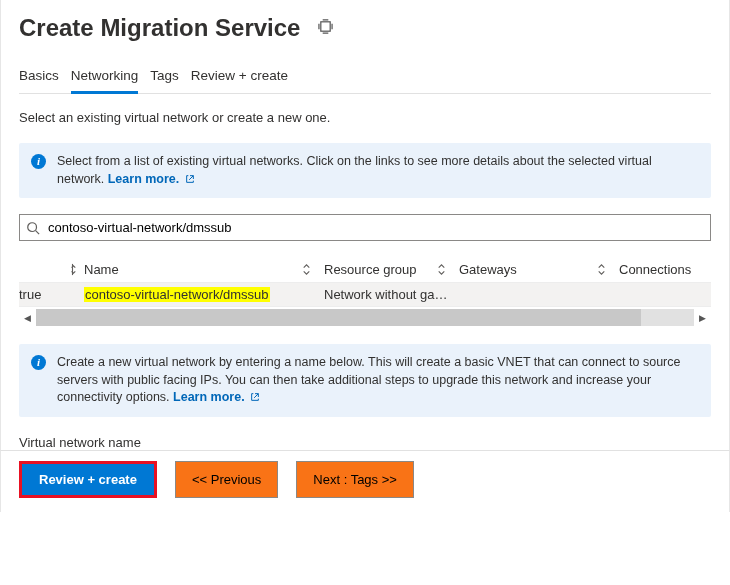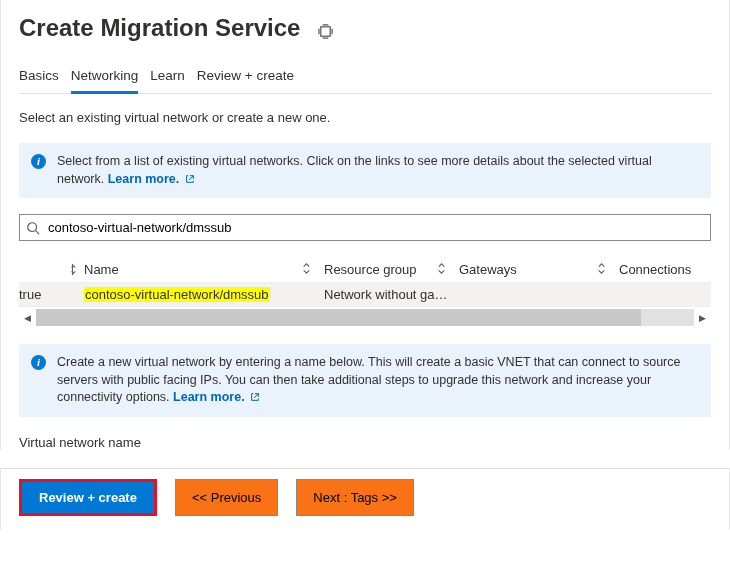--- a/index.html
+++ b/index.html
@@ -11,21 +11,21 @@
     background: #fff;
     width: 730px;
   }
   .page {
     padding: 14px 18px 0 18px;
     border-left: 1px solid #e6e6e6;
     border-right: 1px solid #e6e6e6;
   }
   .title-row {
     display: flex;
-    align-items: flex-end;
+    align-items: center;
     gap: 18px;
     margin-bottom: 26px;
   }
   .title {
     font-size: 24px;
     font-weight: 600;
     color: #323130;
   }
   .title-icon {
     width: 15px; height: 15px;
@@ -104,20 +104,21 @@
     align-items: center;
     border-bottom: 1px solid #ededed;
   }
   .grid-header {
     height: 34px;
     color: #323130;
     font-size: 13px;
   }
   .grid-header .hcell {
     display: flex;
+    align-items: center;
     justify-content: space-between;
     padding-right: 12px;
     white-space: nowrap;
     margin-top: 8px;
   }
   .hcell .sort {
     width: 11px; height: 13px; color: #605e5c;
   }
   .hcell.blank { justify-content: flex-end; padding-right: 6px;}
   .grid-row {
@@ -155,21 +156,20 @@
     position: absolute;
     left: 0; top: 0;
     height: 100%;
     width: 92%;
     background: #c8c8c8;
   }
   .form-row {
     display: flex;
     align-items: flex-end;
     margin-top: 18px;
-    margin-bottom: 18px;
   }
   .form-row .lbl { width: 290px; }
   .form-row input {
     flex: 1;
     border: 1px solid #8a8886;
     padding: 6px 8px;
     font-family: inherit;
     font-size: 13px;
     outline: none;
   }
@@ -211,21 +211,21 @@
       <svg class="title-icon" viewBox="0 0 16 16" fill="none" stroke="currentColor" stroke-width="1.3">
         <rect x="3" y="3" width="10" height="10"></rect>
         <path d="M5 1h6M1 5v6M15 5v6M5 15h6"></path>
       </svg>
     </span>
   </div>
 
   <div class="tabs">
     <div class="tab">Basics</div>
     <div class="tab active">Networking</div>
-    <div class="tab">Learn</div>
+    <div class="tab">Tags</div>
     <div class="tab">Review + create</div>
   </div>
 
   <p class="intro">Select an existing virtual network or create a new one.</p>
 
   <div class="info-box">
     <div class="icon">
         <div class="info-circle">i</div>
       </div>
     <div>

